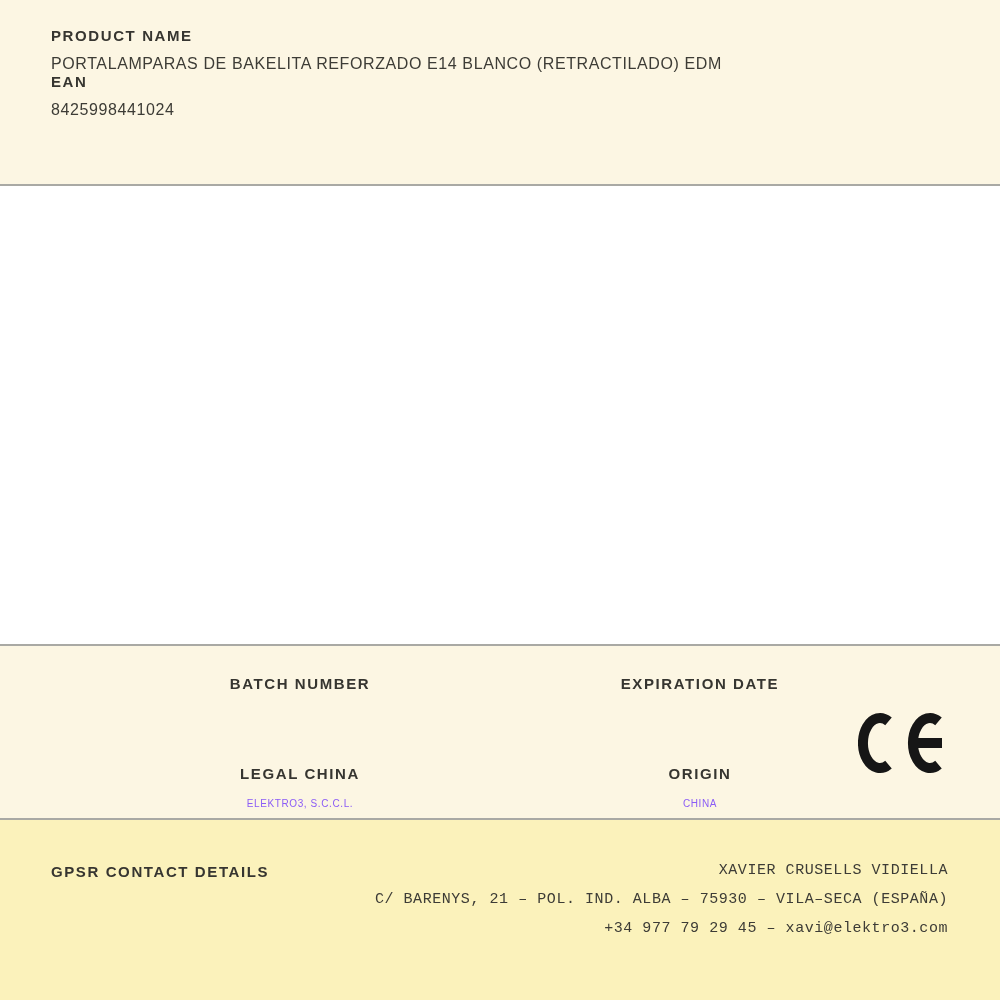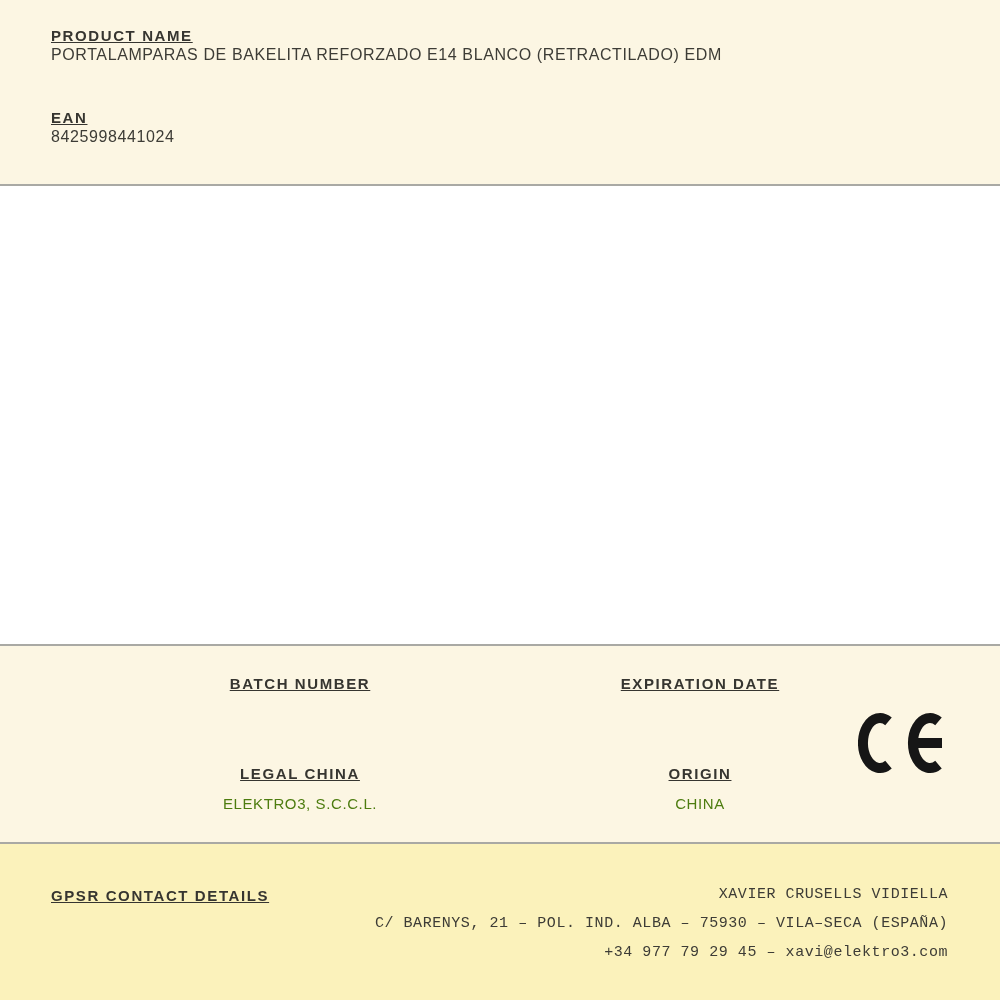--- a/index.html
+++ b/index.html
@@ -16,47 +16,46 @@
   .sec-top {
     height: 184px; flex: none;
     background: #fcf6e3;
     box-sizing: border-box;
     padding: 27px 51px 0 51px;
   }
   .h-label {
     font-size: 15px; font-weight: bold;
     letter-spacing: 1.6px; color: #363530;
     line-height: 18px;
-    text-decoration: underline;
   }
   .v-text {
     font-size: 16px; letter-spacing: 0.6px;
     color: #3d3c36; line-height: 19px;
   }
-  .sec-top .v-text { }
-  .sec-top .ean-label { margin-top: 45px; }
+  .sec-top .v-text { margin-top: 9px; }
+  .sec-top .ean-label { }
 
   
   .sec-middle { height: 458px; flex: none; background: #ffffff; }
 
   
   .sec-details {
-    height: 196px; flex: none;
+    height: 172px; flex: none;
     background: #fcf6e3;
     position: relative;
     padding-left: 24px;
   }
   .d-abs { position: absolute; text-align: center; }
   .col-left  { left: 100px; width: 400px; }
   .col-right { left: 500px; width: 400px; }
   .row1  { top: 29px; }
   .row1v { top: 60px; }
   .row2  { top: 119px; }
   .row2v { top: 148px; }
-  .d-value { font-size: 15px; letter-spacing: 0.6px; color: #4d7c0f; line-height: 19px; }
+  .d-value { font-size: 10px; letter-spacing: 0.6px; color: #8b5cf6; line-height: 19px; }
   .ce-wrap { position: absolute; left: 858px; top: 57px; width: 90px; height: 80px; }
 
   
   .sec-contact {
     height: 188px; flex: none;
     background: #fbf2bb;
     position: relative;
   }
   .c-label { position: absolute; left: 51px; top: 43px; }
   .c-right {

